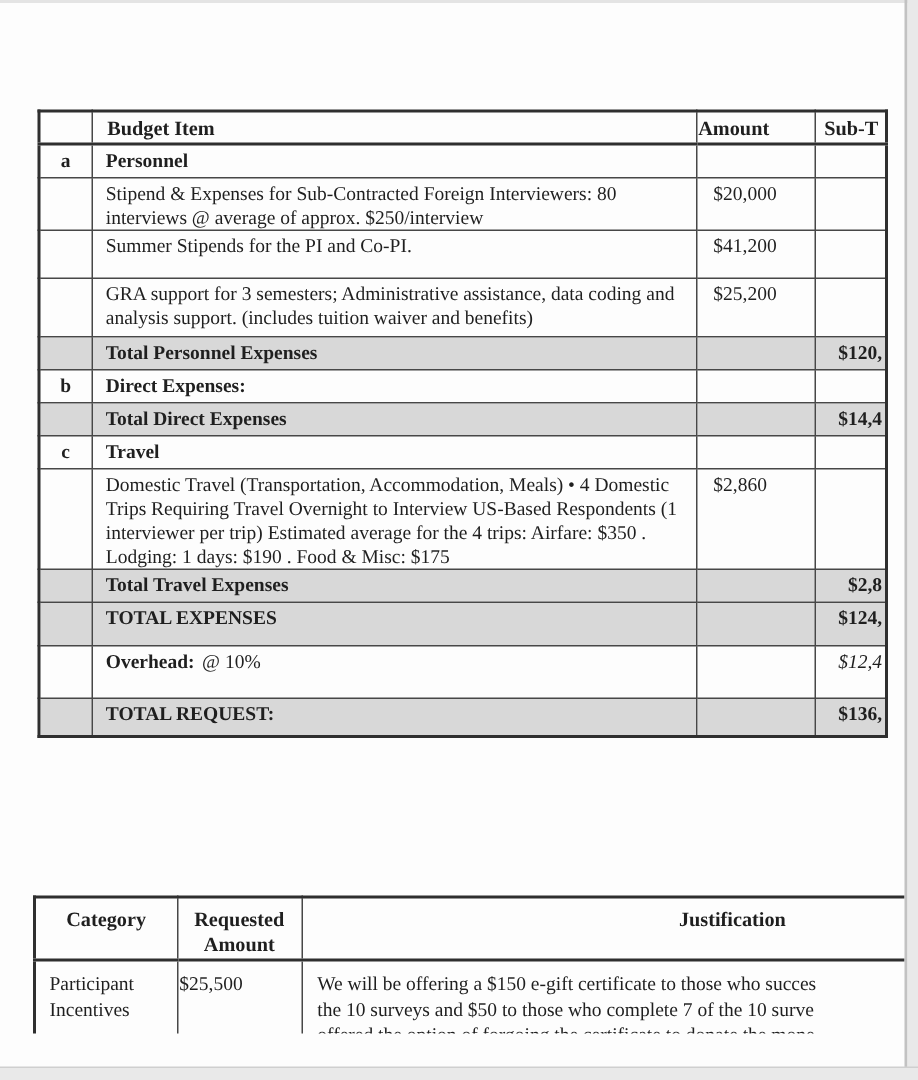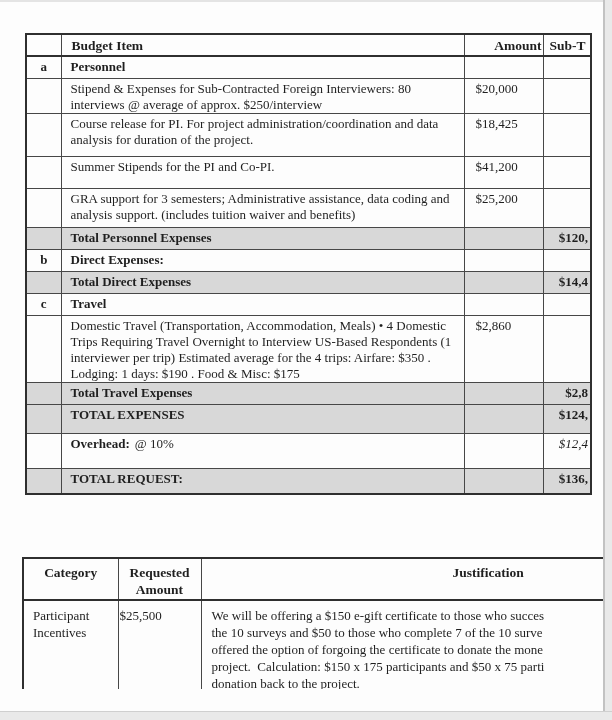--- a/index.html
+++ b/index.html
@@ -1,31 +1,31 @@
 <!DOCTYPE html>
 <html><head>
 <meta charset="utf-8">
 <style>
   html,body { margin:0; padding:0; }
   .viewport {
     position:relative; width:612px; height:720px; overflow:hidden;
     background:#fdfdfd; color:#1f1f1f;
     font-family:"Liberation Serif","DejaVu Serif",serif;
   }
-  table { border-collapse:collapse; table-layout:fixed; }
+  table { border-collapse:collapse; table-layout:fixed;margin-top:40px; }
 
   
   .budget { position:absolute; left:25px; top:33px; width:565px; border:2px solid #2f2f2f; }
   .budget th, .budget td {
     border:1px solid #474747; vertical-align:top;
     font-size:13px; line-height:16px; overflow:hidden;
   }
   .budget tr.head th { border-bottom:2px solid #2f2f2f; font-size:13.5px; padding-top:3px; }
   .budget th.item-h { text-align:left; padding-left:10px; }
-  .budget th.amt-h  { text-align:right; }
+  .budget th.amt-h  { text-align:left; }
   .budget th.sub-h  { text-align:left; padding-left:6px; white-space:nowrap; }
   .budget td.letter { text-align:center; font-weight:bold; padding:2px 1px 0; }
   .budget td.lbl    { font-weight:bold; padding:2px 6px 0 9px; }
   .budget td.desc   { padding:2px 9px 0 9px; }
   .budget td.amt    { padding:2px 2px 0 11px; white-space:nowrap; }
   .budget td.sub    { text-align:right; padding:2px 2px 0 0; white-space:nowrap; font-weight:bold; }
   .budget td.sub.normal { font-weight:normal;font-style:italic; }
   .budget tr.r-total td { background:#d8d8d8; }
   .budget .oh-label { font-weight:bold; }
   .budget .oh-rate  { font-weight:normal; margin-left:5px; }
@@ -72,26 +72,20 @@
     <tr class="r-section" style="height:22px">
       <td class="letter">a</td>
       <td class="lbl">Personnel</td>
       <td class="amt"></td>
       <td class="sub"></td>
     </tr>
     <tr class="r-item" style="height:35px">
       <td class="letter"></td>
       <td class="desc">Stipend &amp; Expenses for Sub-Contracted Foreign Interviewers: 80 interviews @ average of approx. $250/interview</td>
       <td class="amt">$20,000</td>
-      <td class="sub"></td>
-    </tr>
-    <tr class="r-item" style="height:43px">
-      <td class="letter"></td>
-      <td class="desc">Course release for PI. For project administration/coordination and data analysis for duration of the project.</td>
-      <td class="amt">$18,425</td>
       <td class="sub"></td>
     </tr>
     <tr class="r-item" style="height:32px">
       <td class="letter"></td>
       <td class="desc">Summer Stipends for the PI and Co-PI.</td>
       <td class="amt">$41,200</td>
       <td class="sub"></td>
     </tr>
     <tr class="r-item" style="height:39px">
       <td class="letter"></td>

